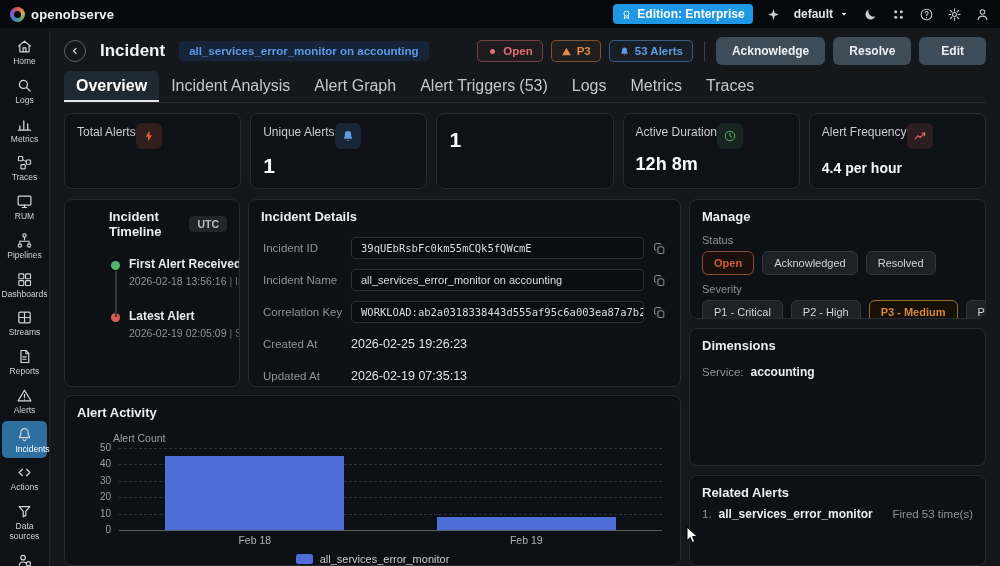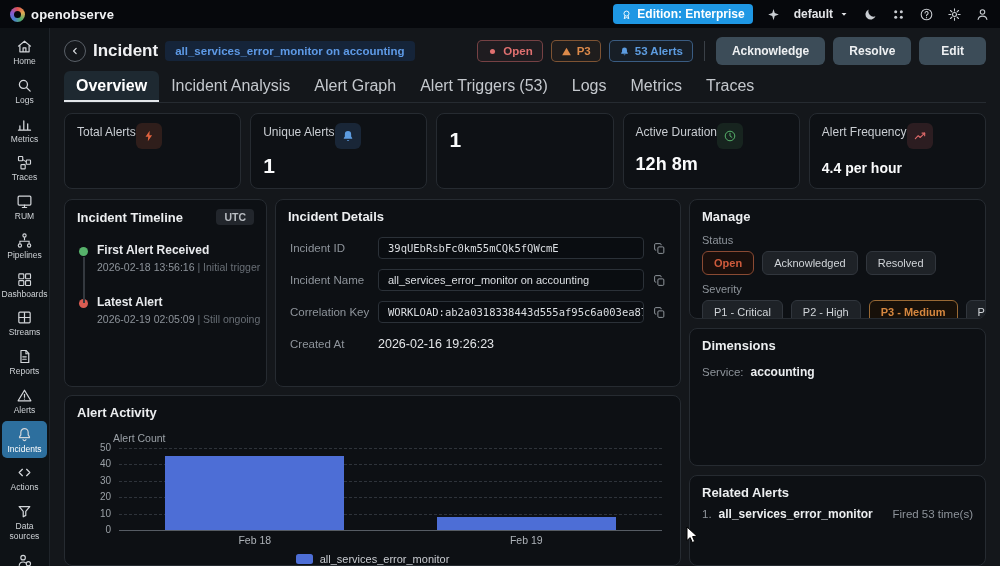--- a/index.html
+++ b/index.html
@@ -38,26 +38,26 @@
   .sidebar {
     width:50px; background:#0e1216; border-right:1px solid #1f242a;
     display:flex; flex-direction:column; padding-top:5px; flex-shrink:0;
   }
   .side-item {
     display:flex; flex-direction:column; align-items:center; gap:2px;
     padding:5px 0 4px; margin:0 2px 1px; border-radius:5px; color:#d3d6da; cursor:pointer;
   }
   .side-item .side-label { font-size:8.5px; color:#cfd3d7; text-align:center; line-height:1.15; }
   .side-item.active { background:#2d6f9e; }
-  .side-item.active .side-label { color:#fff; }
+  .side-item.active .side-label { color:#fff;padding-left:16px; }
 
   .main { flex:1; background:#14171b; display:flex; flex-direction:column; overflow:hidden; }
 
   
-  .incident-bar { display:flex; align-items:center; padding:9px 14px 3px; gap:7px; }
+  .incident-bar { display:flex; align-items:center; padding:9px 14px 3px; gap:14px; }
   .back-btn {
     width:22px; height:22px; border:1.5px solid #5a6068; border-radius:50%;
     display:flex; align-items:center; justify-content:center; color:#d7dade; cursor:pointer; flex-shrink:0;
   }
   .page-title { font-size:17px; font-weight:600; color:#f0f1f3; }
   .name-badge {
     background:#152439; color:#5e9ae6; font-size:11.5px; font-weight:700;
     border-radius:4px; padding:4px 10px;
   }
   .bar-right { margin-left:auto; display:flex; align-items:center; gap:8px; }
@@ -107,21 +107,21 @@
   .content { display:flex; gap:8px; margin:10px 14px 0; flex:1; min-height:0; }
   .left-col { width:617px; display:flex; flex-direction:column; gap:8px; flex-shrink:0; }
   .top-row { display:flex; gap:8px; height:188px; }
   .right-col { flex:1; display:flex; flex-direction:column; gap:9px; min-width:0; }
 
   .panel { background:#0d1014; border:1px solid #262b31; border-radius:8px; overflow:hidden; }
   .panel-title-row { display:flex; align-items:center; justify-content:space-between; padding:9px 12px 4px; }
   .panel-title { font-size:13px; font-weight:600; color:#eceef0; }
 
   
-  .tl-panel { width:203px; flex-shrink:0; }
+  .tl-panel { width:176px; flex-shrink:0;padding-left:32px; }
   .utc-badge { background:#22262c; color:#b9bdc2; font-size:10.5px; font-weight:600; border-radius:4px; padding:2px 8px; }
   .tl-body { position:relative; padding:14px 12px 0 14px; }
   .tl-connector { position:absolute; left:18px; top:28px; height:46px; width:2px; background:#34393f; }
   .tl-event { display:flex; gap:9px; margin-bottom:22px; }
   .tl-dot { width:9px; height:9px; border-radius:50%; margin-top:4px; flex-shrink:0; }
   .tl-dot.green { background:#57b26b; }
   .tl-dot.red { background:#d95c52; }
   .tl-title { font-size:12px; font-weight:600; color:#e8eaed; }
   .tl-sub { font-size:10.5px; color:#8d939a; margin-top:4px; white-space:nowrap; }
   .tl-note { color:#686e75; }
@@ -621,21 +621,25 @@
                 <span class="d-label">Correlation Key</span>
                 <span class="d-box mono">WORKLOAD:ab2a0318338443d555af95c6a003ea87a7b202a50ac0d7705312315…</span>
                 <span class="d-copy">
                     <svg class="ic" width="13" height="13">
                       <use href="#i-copy"></use>
                     </svg>
                   </span>
               </div>
               <div class="d-row">
                 <span class="d-label">Created At</span>
-                <span class="d-plain">2026-02-16 19:26:23</span>
+                <span class="d-plain">2026-02-25 19:26:23</span>
+              </div>
+              <div class="d-row">
+                <span class="d-label">Updated At</span>
+                <span class="d-plain">2026-02-19 07:35:13</span>
               </div>
             </div>
           </section>
         </div>
 
         <section class="panel chart-panel">
           <div class="panel-title-row">
             <span class="panel-title">Alert Activity</span>
           </div>
           <div class="chart-ylabel">Alert Count</div>

